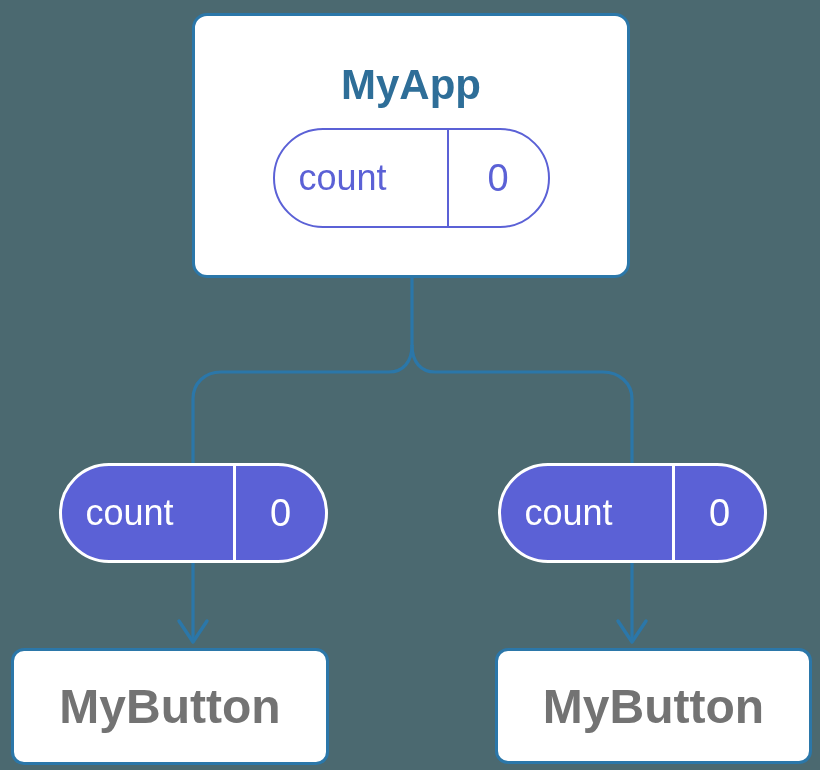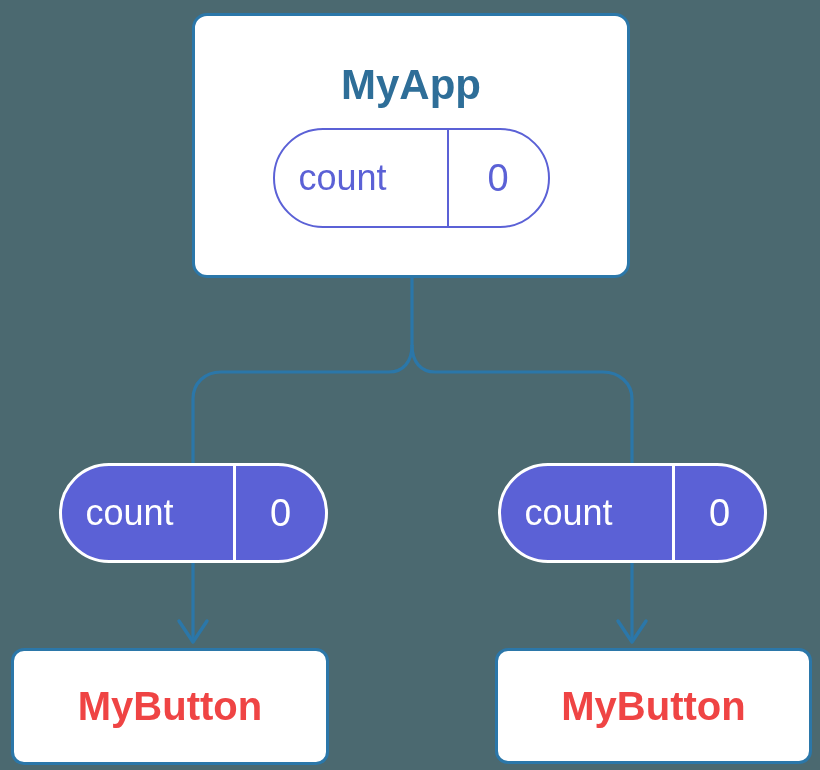--- a/index.html
+++ b/index.html
@@ -48,21 +48,21 @@
   .filled-pill .pill-name,.filled-pill .pill-value{color:#ffffff;}
   .filled-pill .pill-value{width:92px;border-left:3px solid #ffffff;}
   .pill-left{left:59px;top:463px;}
   .pill-right{left:498px;top:463px;}
 
   .btn-card{
     border-radius:13px;display:flex;align-items:center;justify-content:center;
   }
   .btn-left{left:11px;top:648px;width:318px;height:117px;}
   .btn-right{left:495px;top:648px;width:317px;height:116px;}
-  .btn-title{font-size:40px;font-weight:bold;color:#ef4444;}
+  .btn-title{font-size:48px;font-weight:bold;color:#737373;}
 </style>
 </head>
 <body>
 
 <div class="stage">
 
   <svg class="connectors" viewBox="0 0 820 770" aria-hidden="true">
     <path d="M412 277 L412 346"></path>
     <path d="M412 345 C412 362 403 372 389 372 L221 372 C205 372 193 383 193 399 L193 641"></path>
     <path d="M412 345 C412 362 421 372 435 372 L603 372 C619 372 632 383 632 399 L632 641"></path>

